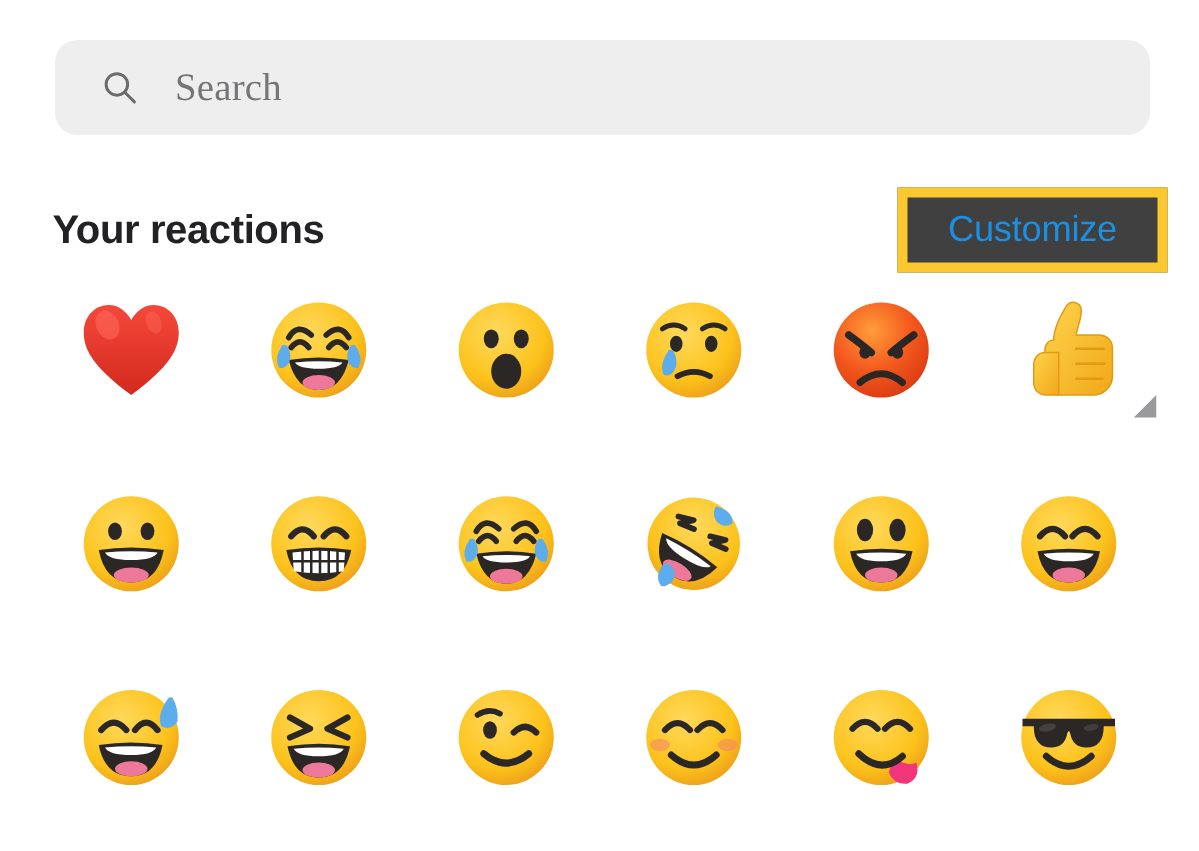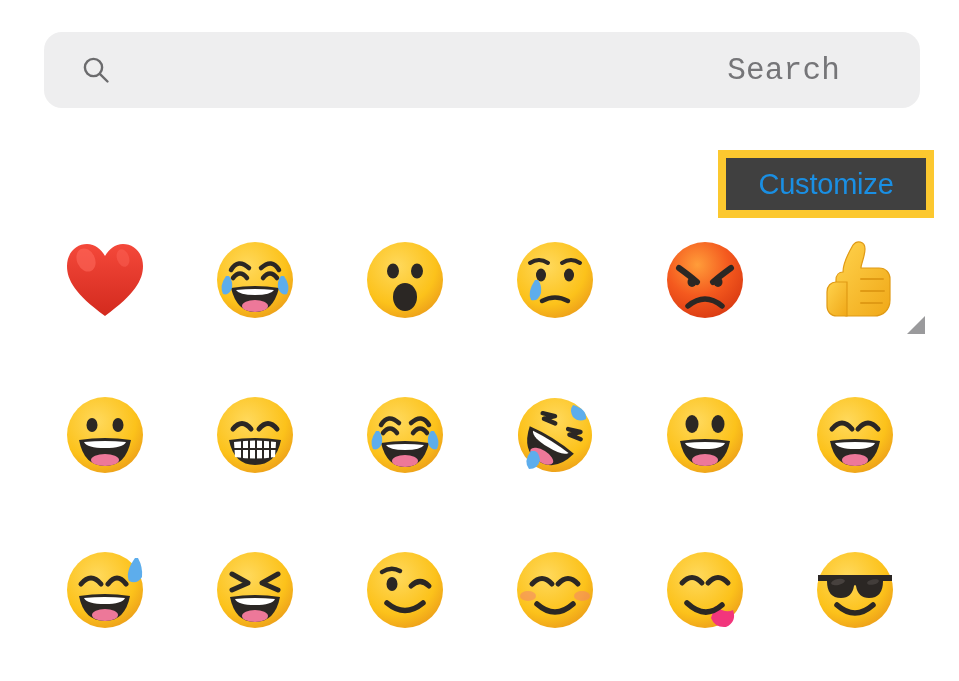--- a/index.html
+++ b/index.html
@@ -34,28 +34,27 @@
     height: 32px;
     flex: 0 0 32px;
     display: block;
     color: #6b6b6d;
   }
   .search-icon svg { display: block; width: 32px; height: 32px; }
   .search-input {
     border: 0;
     outline: none;
     background: transparent;
-    font-family: Liberation Mono, monospace;
+    font-family: Liberation Serif, serif;
     font-size: 31px;
     color: #2b2b2d;
     margin-left: 26px;
     width: 700px;
     height: 44px;
     letter-spacing: 0.2px;
-    text-align: right;
   }
   .search-input::placeholder { color: #757578; opacity: 1; }
 
   
   .section-row {
     position: absolute;
     left: 0;
     top: 150px;
     width: 959px;
     height: 68px;
@@ -136,20 +135,21 @@
   <span class="search-icon">
     <svg viewBox="0 0 32 32" fill="none" stroke="currentColor" stroke-width="2.4">
       <circle cx="13.5" cy="13.5" r="8.6"></circle>
       <line x1="19.8" y1="19.8" x2="27.5" y2="27.5" stroke-linecap="round"></line>
     </svg>
   </span>
   <input class="search-input" type="text" placeholder="Search" style="">
 </div>
 
 <div class="section-row">
+  <div class="section-title">Your reactions</div>
   <div class="customize-wrap">
     <span class="customize-link">Customize</span>
   </div>
 </div>
 
 <div class="emoji-grid">
 
   <div class="emoji-row">
 
     <div class="emoji-cell">

